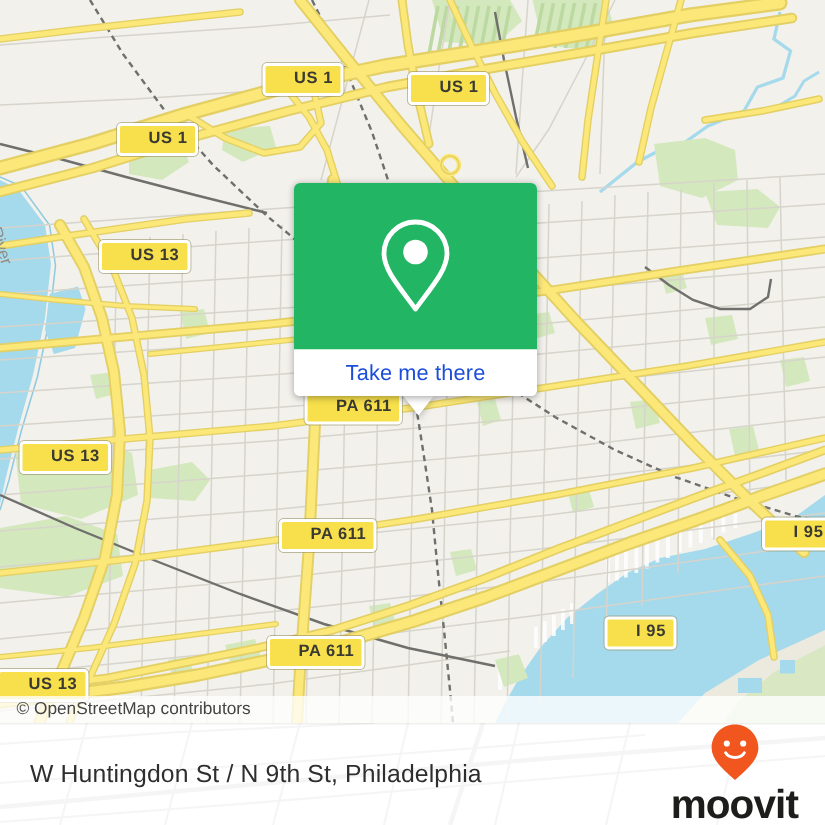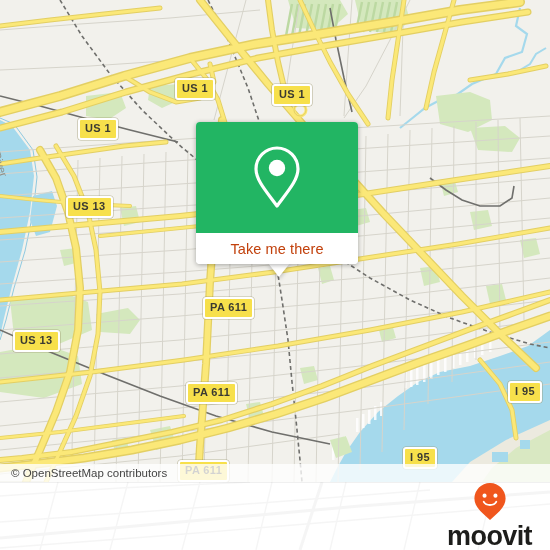--- a/index.html
+++ b/index.html
@@ -29,26 +29,25 @@
   
   .shield {
     position: absolute;
     background: #f7e04b;
     border: 2px solid #ffffff;
     border-radius: 3px;
     color: #3a3a32;
     font-size: 11px;
     font-weight: bold;
     line-height: 1;
-    padding: 3px 5px 4px 5px;
+    padding: 3px 5px 4px 19px;
     white-space: nowrap;
     letter-spacing: 0.4px;
     box-shadow: 0 0 0 0.6px rgba(140,135,90,.55);
     font-family: "Liberation Sans", sans-serif;
-    margin-top: 36px;
   }
 
   .river-label {
     position: absolute;
     color: #8e8e86;
     font-size: 11px;
     white-space: nowrap;
     transform-origin: left top;
   }
 
@@ -74,21 +73,21 @@
   }
   #callout-foot {
     height: 31px;
     display: flex;
     align-items: center;
     justify-content: center;
     background: #ffffff;
   }
   #callout-foot span {
     font-size: 14.5px;
-    color: #c2410c;
+    color: #1d4ed8;
     letter-spacing: .1px;
   }
   #callout-tail {
     position: absolute;
     left: 268px;
     top: 263px;
     width: 0; height: 0;
     border-left: 11px solid transparent;
     border-right: 11px solid transparent;
     border-top: 14px solid #ffffff;
@@ -442,20 +441,21 @@
         <path d="M330 68 L346 0"></path>
         <path d="M404 68 L420 0"></path>
         <path d="M478 68 L494 0"></path>
       </g>
       <g stroke="#555" stroke-width="3" fill="none">
         <path d="M0 56 L180 40 L360 24 L550 10"></path>
         <path d="M300 68 L322 0"></path>
       </g>
     </svg>
 
+    <div id="place-name">W Huntingdon St / N 9th St, Philadelphia</div>
 
     <div id="moovit-logo">
       <svg width="34" height="40" viewBox="0 0 34 40">
         <path d="M17 1 C8.2 1 1 8.2 1 17 C1 25 8 31 17 39 C26 31 33 25 33 17 C33 8.2 25.8 1 17 1 Z" fill="#f0561d"></path>
         <circle cx="11.4" cy="14" r="2.1" fill="#ffffff"></circle>
         <circle cx="22.6" cy="14" r="2.1" fill="#ffffff"></circle>
         <path d="M10.6 20.4 C13 24.6 21 24.6 23.4 20.4" fill="none" stroke="#ffffff" stroke-width="2" stroke-linecap="round"></path>
       </svg>
       <span id="moovit-wordmark">moovit</span>
     </div>

